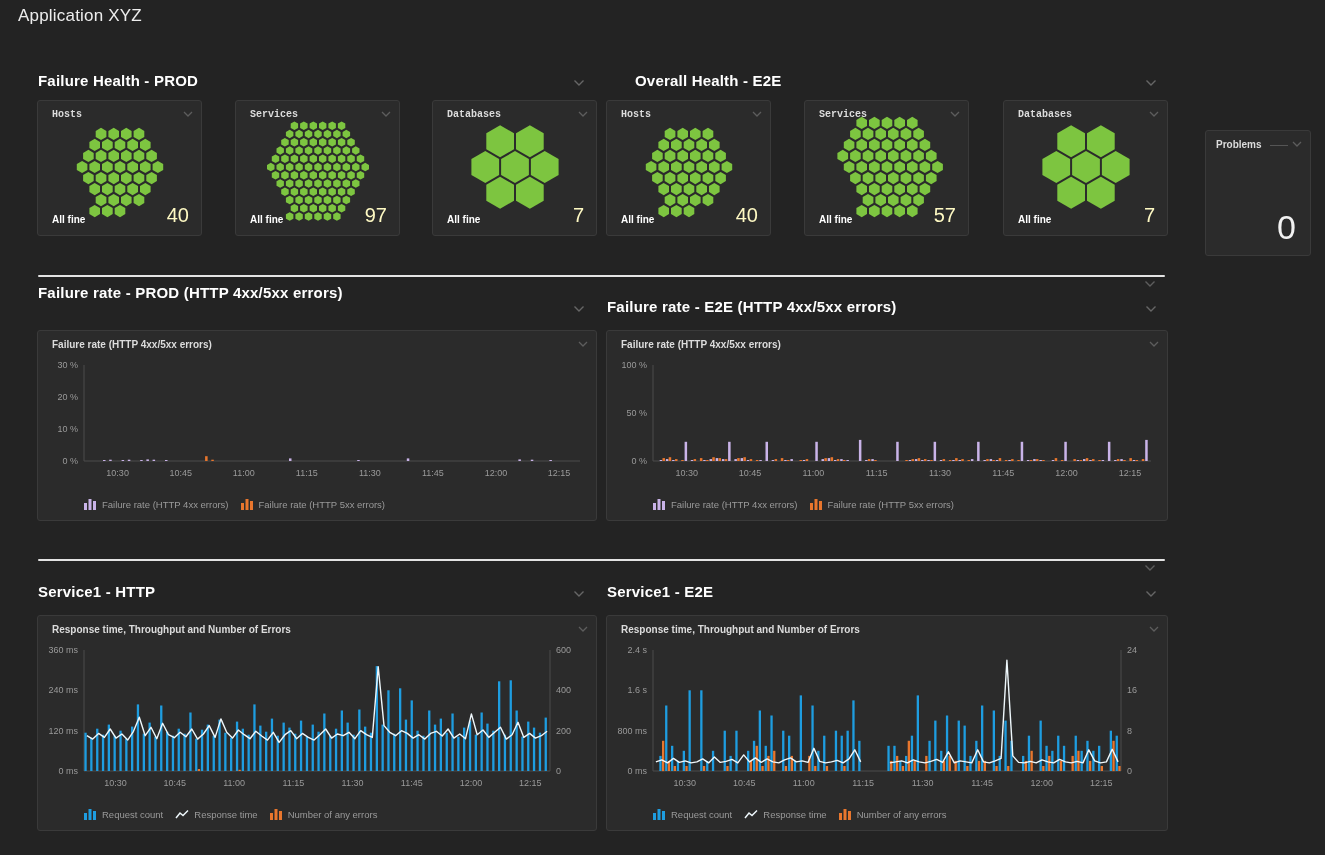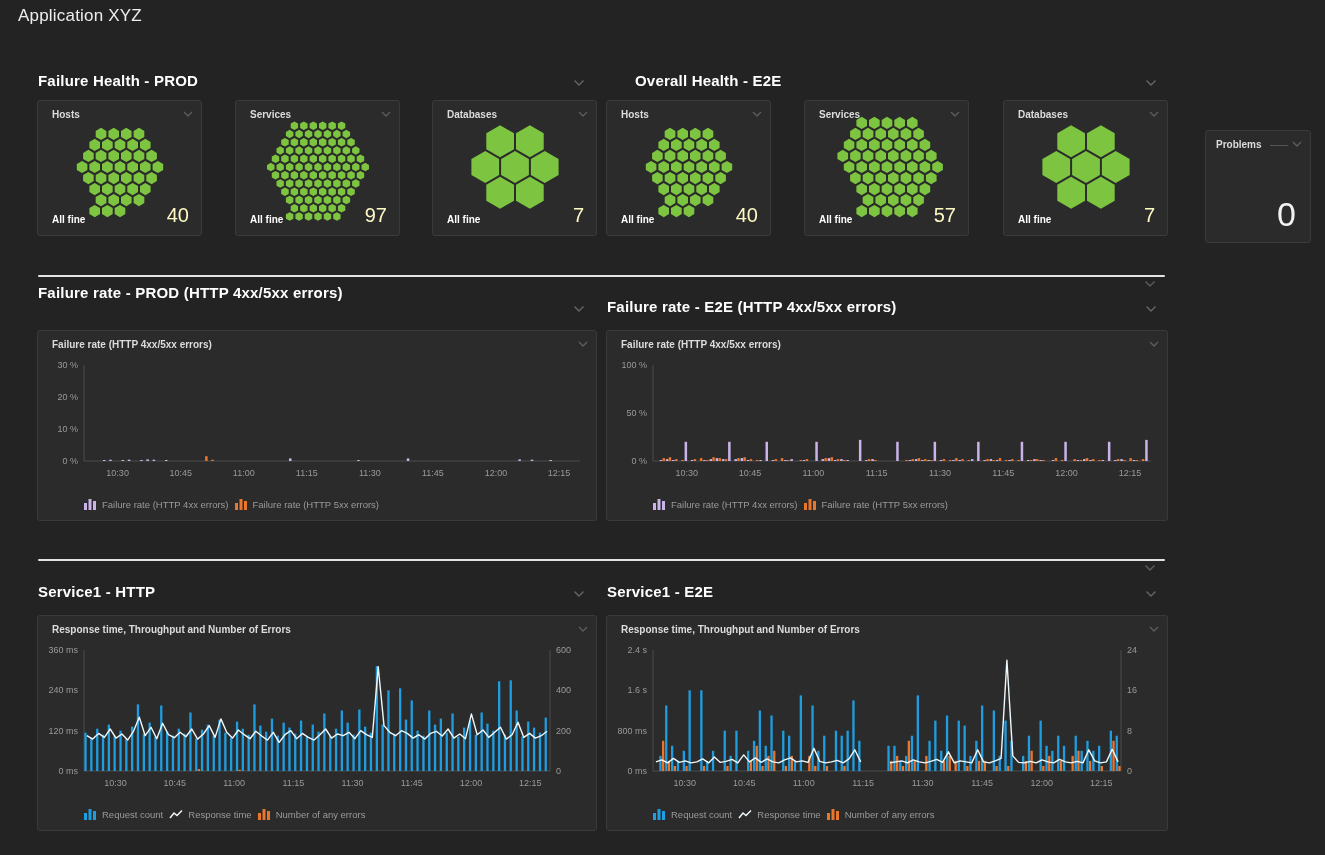--- a/index.html
+++ b/index.html
@@ -4,35 +4,35 @@
 <style>
   html,body{margin:0;padding:0;background:#232323;}
   body{width:1325px;height:855px;position:relative;overflow:hidden;
        font-family:"Liberation Sans","DejaVu Sans",sans-serif;color:#e6e6e6;}
   .abs{position:absolute;}
   .app-title{left:18px;top:6px;font-size:17px;color:#ededed;letter-spacing:.2px;}
   .heading{font-size:15px;font-weight:bold;color:#fff;letter-spacing:.2px;}
   .tile{position:absolute;background:#2b2b2b;border:1px solid #3a3a3a;border-radius:3px;box-sizing:border-box;}
   .tile-head{position:absolute;left:0;right:0;top:0;height:24px;padding:8px 8px 0 14px;
              display:flex;justify-content:space-between;align-items:flex-start;z-index:3;}
-  .hc .tile-head{padding-left:14px;}
+  .hc .tile-head{padding-left:14px;font-family:Liberation Mono, monospace;}
   .tile-title{font-size:10px;font-weight:bold;color:#dcdcdc;}
   .chev{flex:0 0 auto;margin-top:2px;cursor:pointer;}
   .hcsvg{position:absolute;left:0;top:0;z-index:1;}
   .tile-foot{position:absolute;left:14px;right:12px;bottom:10px;display:flex;
              justify-content:space-between;align-items:flex-end;z-index:3;}
   .status{font-size:10px;font-weight:bold;color:#fff;}
   .count{font-size:20px;font-weight:300;color:#fef9c3;line-height:1;}
   .big-count{position:absolute;right:14px;bottom:8px;font-size:34px;font-weight:200;color:#f2f2f2;z-index:3;}
   .dash{display:inline-block;width:18px;border-top:1px solid #555;margin:6px 4px 0 8px;}
   .divider{position:absolute;left:38px;width:1127px;height:2px;background:#e3e3e3;border-radius:1px;}
   .chart{position:absolute;left:0;right:0;}
   .tick{font-size:9px;fill:#9a9a9a;}
   .ax{stroke:#4c4c4c;stroke-width:1;}
-  .legend{position:absolute;left:46px;bottom:10px;display:flex;gap:6px;align-items:flex-start;z-index:3;}
+  .legend{position:absolute;left:46px;bottom:10px;display:flex;gap:12px;align-items:flex-start;z-index:3;}
   .litem{display:flex;gap:5px;align-items:center;font-size:9.5px;color:#9a9a9a;cursor:pointer;}
   .hd-chev{position:absolute;}
 </style>
 </head>
 <body>
 
 <div class="abs app-title">Application XYZ</div>
 
 <div class="abs heading" style="left:38px;top:72px">Failure Health - PROD</div>
 <svg class="abs hd-chev" style="left:573px;top:79px" width="12" height="8" viewBox="0 0 12 8">
@@ -369,21 +369,21 @@
       <svg class="chev" width="10" height="7" viewBox="0 0 10 7">
         <path d="M1 1 L5 5 L9 1" stroke="#5d5d5d" stroke-width="1.3" fill="none"></path>
       </svg>
     </div>
   <div class="tile-foot">
       <span class="status">All fine</span>
       <span class="count">7</span>
     </div>
 </div>
 
-<div class="tile" style="left:1205px;top:130px;width:106px;height:113px">
+<div class="tile" style="left:1205px;top:130px;width:106px;height:126px">
   <div class="tile-head" style="padding-left:10px">
       <span style="display:flex">
         <span class="tile-title">Problems</span>
         <span class="dash"></span>
       </span>
       <svg class="chev" width="10" height="7" viewBox="0 0 10 7">
         <path d="M1 1 L5 5 L9 1" stroke="#5d5d5d" stroke-width="1.3" fill="none"></path>
       </svg>
     </div>
   <div class="big-count">0</div>

